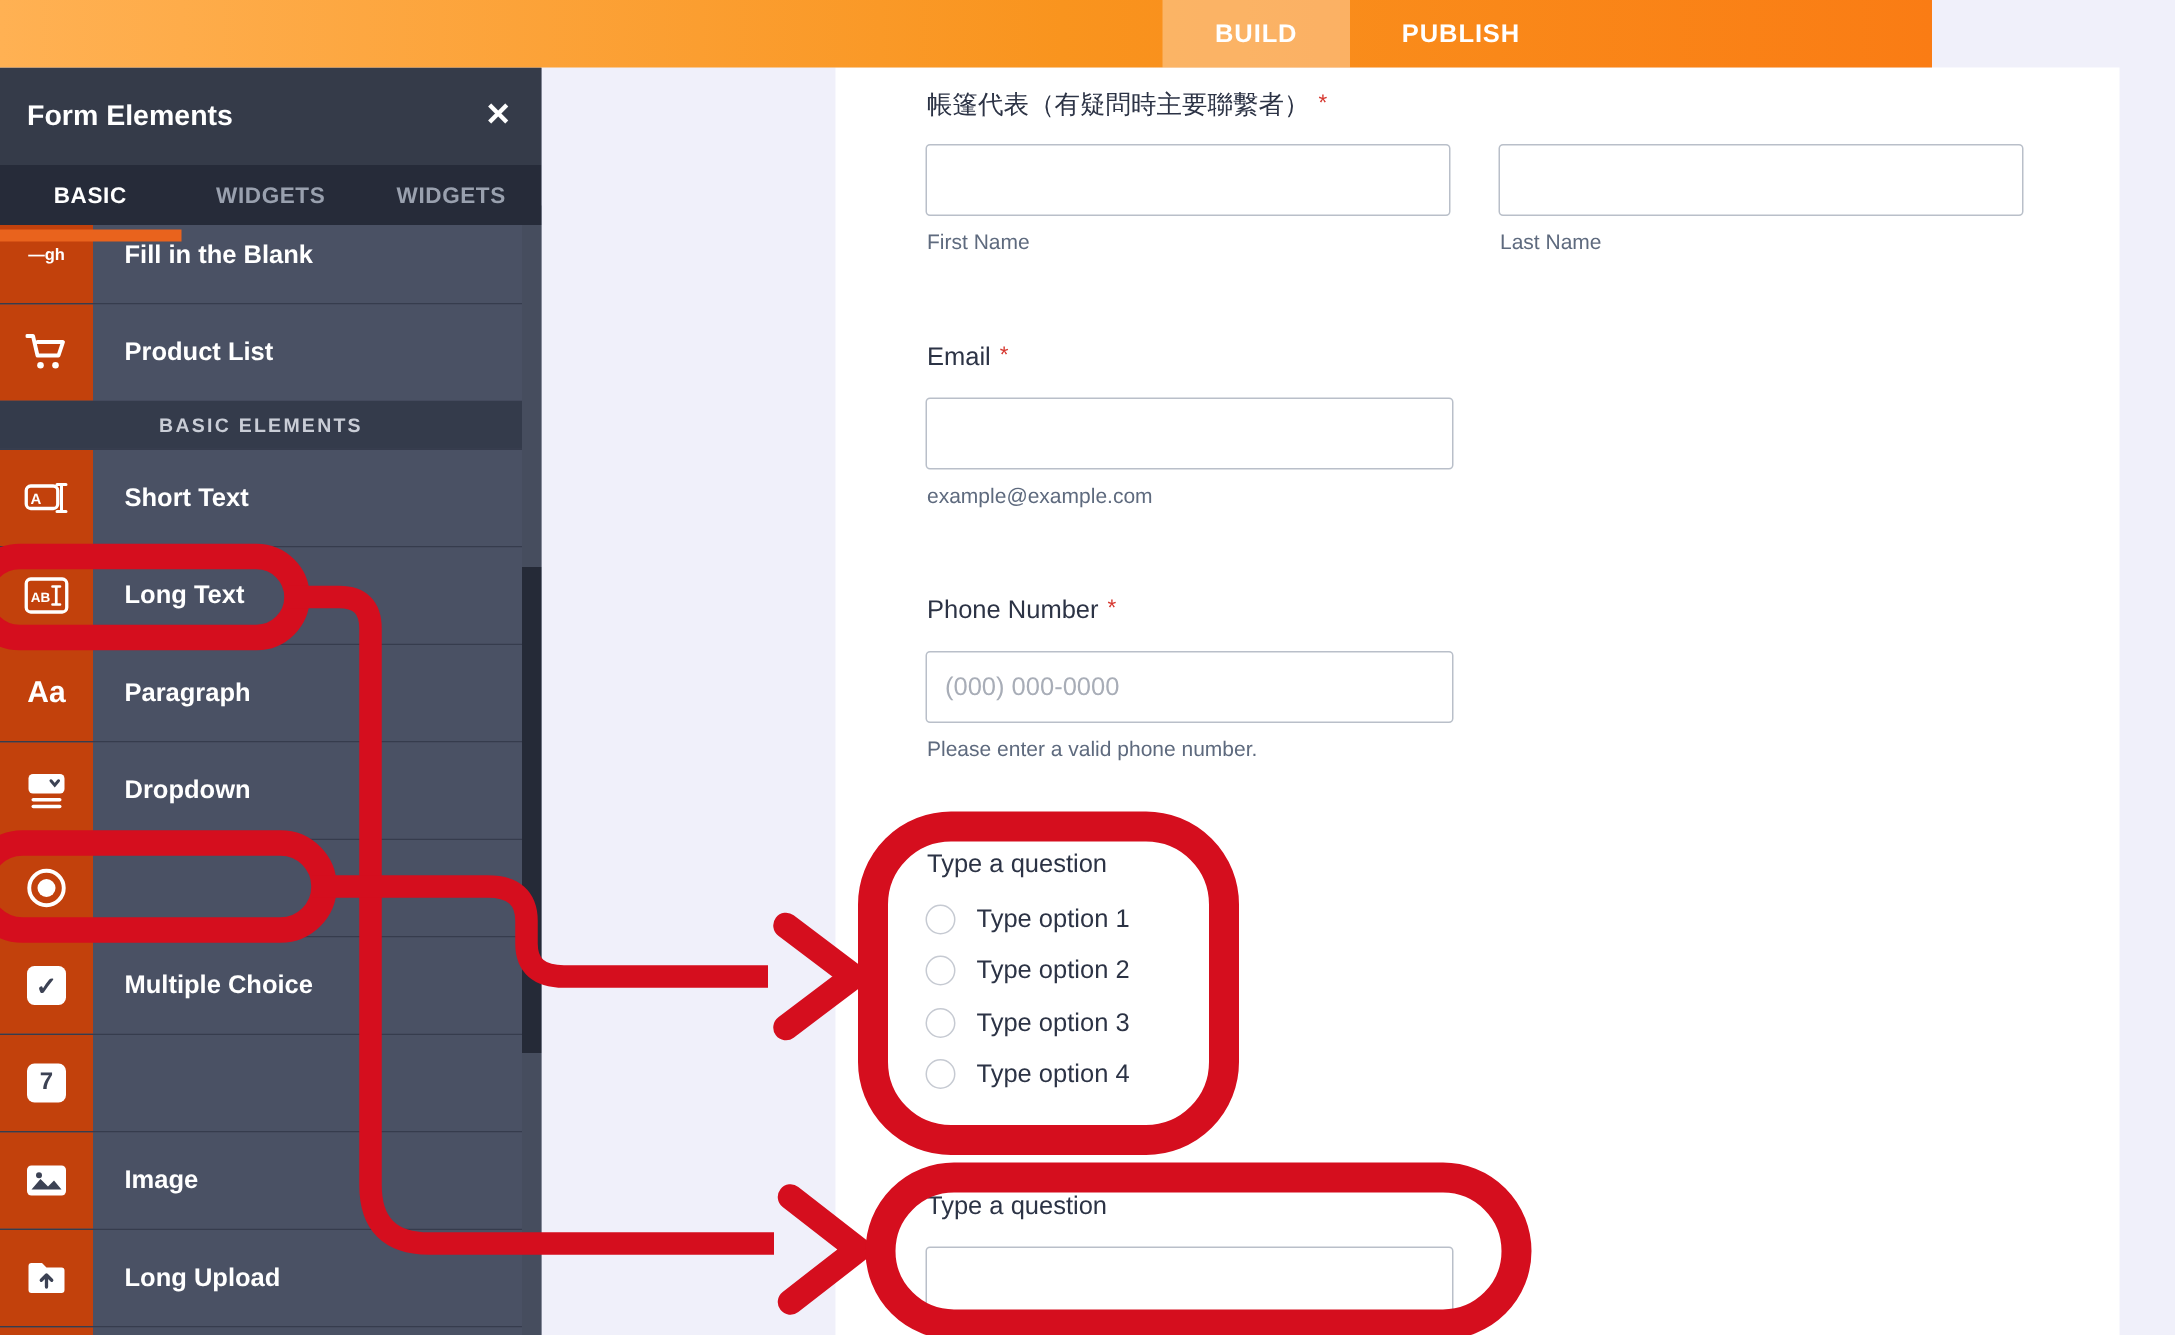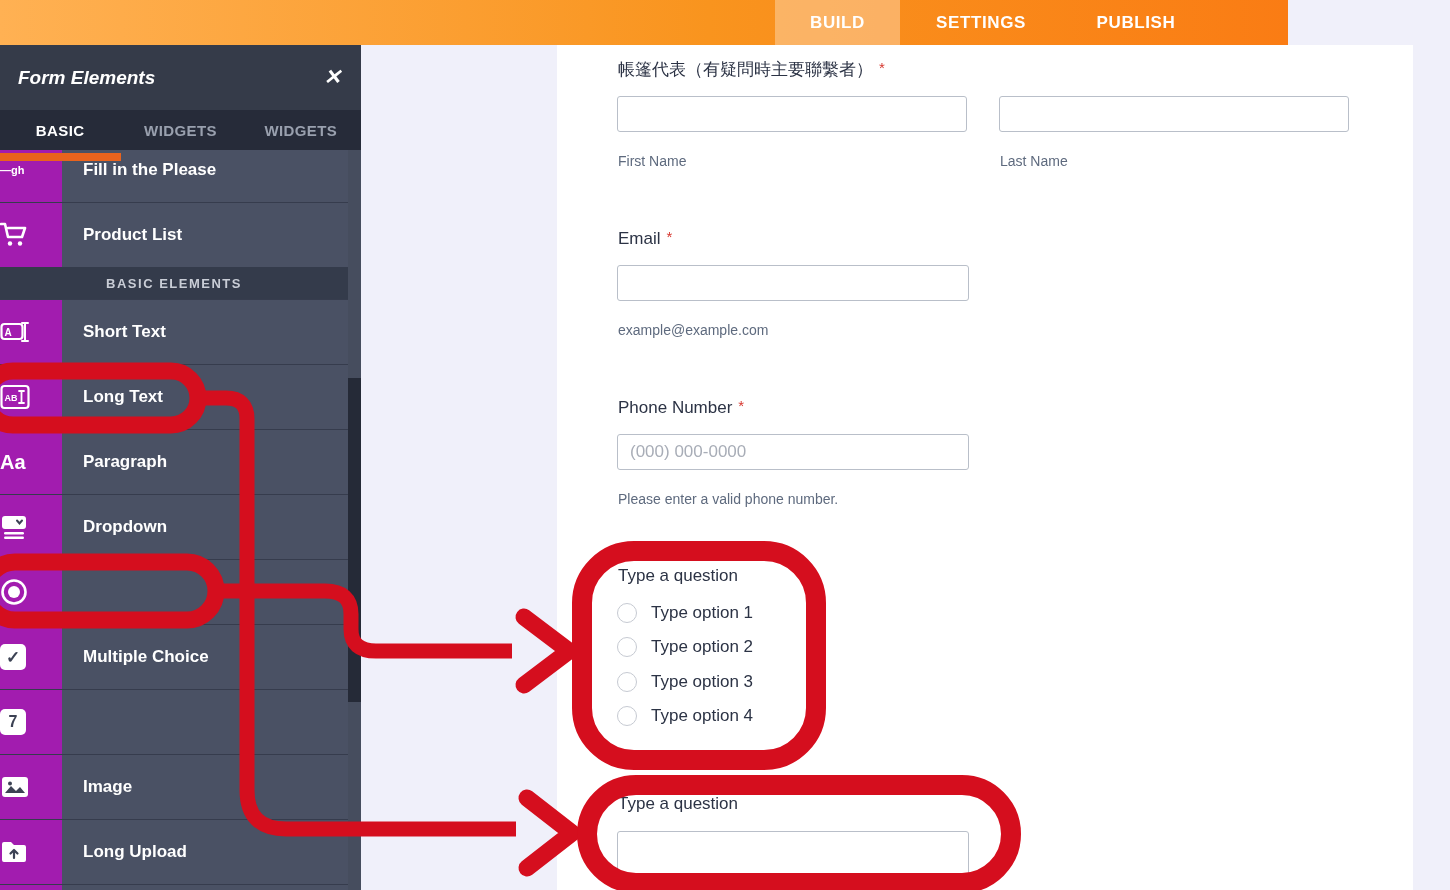--- a/index.html
+++ b/index.html
@@ -13,85 +13,84 @@
   .top-tab { height:45px; display:flex; align-items:center; justify-content:center;
     color:#fff; font-size:17px; font-weight:bold; letter-spacing:.6px; cursor:pointer; }
   .top-tab.build { width:125px; background:rgba(255,255,255,0.32); }
   .top-tab.settings { width:162px; }
   .top-tab.publish { width:148px; }
 
   
   .sidebar { position:absolute; left:0; top:45px; width:361px; height:845px;
     background:#4a5164; overflow:hidden; z-index:5; }
   .sb-header { position:absolute; left:0; top:0; width:100%; height:65px;
-    background:#353b49; display:flex; align-items:center; z-index:4;font-style:italic; }
+    background:#353b49; display:flex; align-items:center; z-index:4; }
   .sb-title { color:#fff; font-size:19px; font-weight:bold; padding-left:18px; }
   .sb-close { position:absolute; right:20px; top:17px; color:#fff; font-size:21px;
     font-weight:bold; cursor:pointer; line-height:30px; }
   .sb-tabs { position:absolute; left:0; top:65px; width:100%; height:40px;
     background:#262b39; display:flex; z-index:4; }
   .sb-tab { flex:1; display:flex; align-items:center; justify-content:center;
     font-size:15px; letter-spacing:.4px; color:#99a0ae; font-weight:bold; cursor:pointer; }
   .sb-tab.active { color:#fff; }
   .sb-underline { position:absolute; left:0; top:108px; width:121px; height:8px;
     background:#e9631d; z-index:5; }
   .sb-list { position:absolute; left:0; top:92px; width:348px; z-index:1; }
   .sb-row { height:65px; display:flex; border-top:1px solid rgba(30,35,48,.45); cursor:pointer; }
-  .sb-ic { width:62px; background:#a21caf; display:flex; align-items:center;
-    color:#fff; flex:none; }
+  .sb-ic { width:62px; background:#c2410c; display:flex; align-items:center;
+    justify-content:center; color:#fff; flex:none; }
   .sb-lab { flex:1; display:flex; align-items:center; padding-left:21px;
     color:#fff; font-size:17px; font-weight:bold; background:#4a5164; }
   .sb-section { height:32px; background:#343b4b; display:flex; align-items:center;
     justify-content:center; color:#c9cdd6; font-size:13px; font-weight:bold;
     letter-spacing:1.5px; }
   .sb-scroll { position:absolute; right:0; top:92px; width:13px; height:753px;
     background:#464d5e; z-index:3; }
   .sb-thumb { position:absolute; left:0; top:241px; width:13px; height:324px;
     background:#252a37; }
   .ic-text { font-weight:bold; }
 
   
   .main { position:absolute; left:361px; top:45px; width:1089px; height:845px;
     background:#F0F0FA; }
   .card { position:absolute; left:196px; top:0; width:856px; height:845px; background:#fff; }
   .q-label { position:absolute; font-size:17px; font-weight:500; color:#2c3345; }
   .req { color:#d6372f; font-size:15px; margin-left:6px; vertical-align:2px; }
-  .f-input { position:absolute; height:36px; border:1px solid #b9bfc9; border-radius:3px;
+  .f-input { position:absolute; height:48px; border:1px solid #b9bfc9; border-radius:3px;
     background:#fff; font-size:17px; color:#2c3345; padding:0 12px; outline:none; width:352px; }
   .f-input::placeholder { color:#a8adb7; }
   .sublabel { position:absolute; font-size:14px; color:#5e6a7e; }
   .radio-row { position:absolute; display:flex; align-items:center; height:22px; }
   .radio-circ { width:20px; height:20px; border:1px solid #c6cad2; border-radius:50%;
     background:#fff; margin-right:14px; flex:none; cursor:pointer; }
   .radio-lab { font-size:17px; color:#2c3345; }
 
   
   .anno { position:absolute; left:0; top:0; width:1450px; height:890px;
     z-index:30; pointer-events:none; }
 </style>
 </head>
 <body>
 
 <div class="topbar">
   <div class="topbar-tabs">
     <div class="top-tab build">BUILD</div>
-    <div class="top-tab settings">SETTINGS</div>
     <div class="top-tab publish">PUBLISH</div>
   </div>
 </div>
 
 <div class="sidebar">
 
   <div class="sb-list">
 
     <div class="sb-row">
       <div class="sb-ic">
         <span class="ic-text" style="font-size:11px">—gh</span>
       </div>
-      <div class="sb-lab">Fill in the Please</div>
+      <div class="sb-lab">Fill in the Blank</div>
     </div>
 
     <div class="sb-row">
       <div class="sb-ic">
         <svg width="28" height="26" viewBox="0 0 28 26">
           <path d="M1 2 h4 l3 13 h14 l3 -9 h-17" fill="none" stroke="#fff" stroke-width="2.6" stroke-linejoin="round" stroke-linecap="round"></path>
           <circle cx="10" cy="21.5" r="2.2" fill="#fff"></circle>
           <circle cx="20" cy="21.5" r="2.2" fill="#fff"></circle>
         </svg>
       </div>

